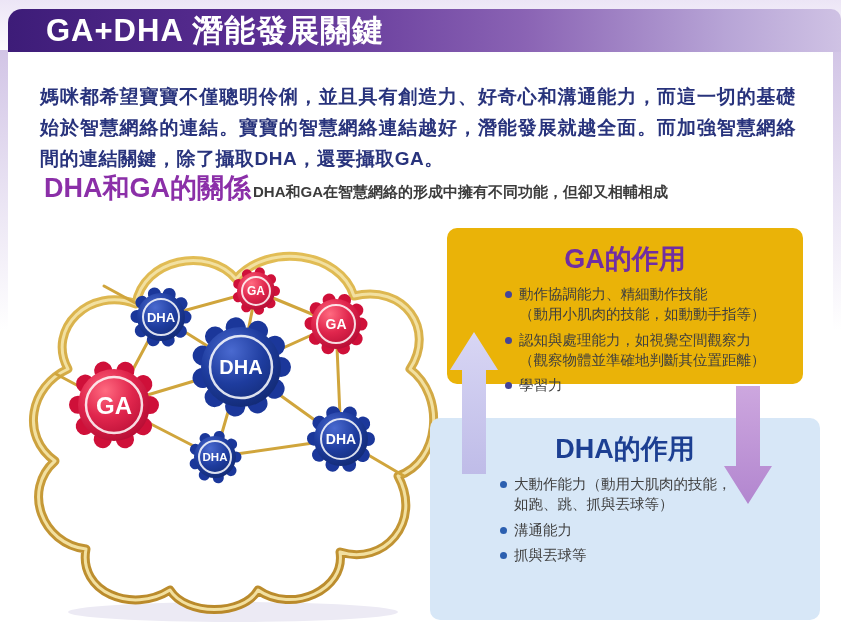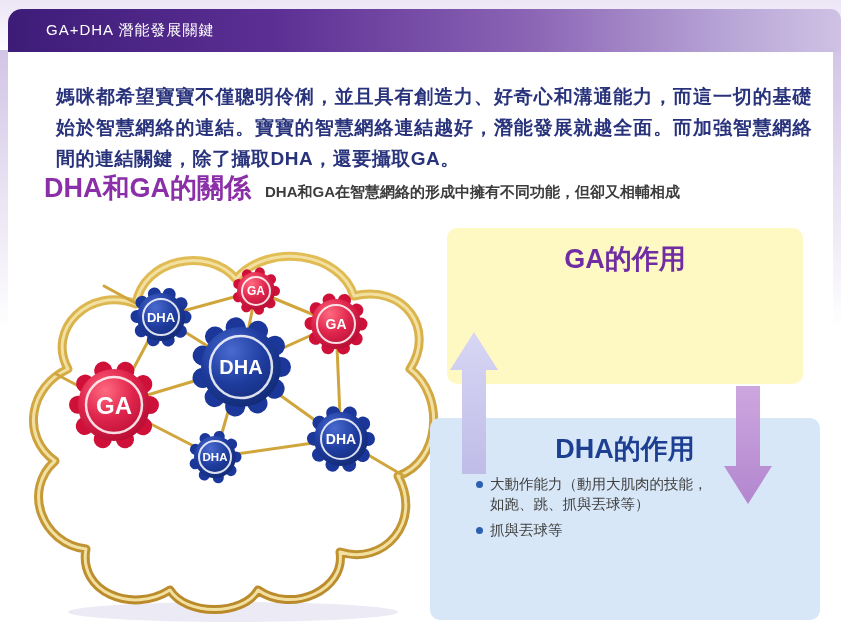--- a/index.html
+++ b/index.html
@@ -12,38 +12,38 @@
   .side-strip{position:absolute;top:50px;width:8px;height:280px;
     background:linear-gradient(#d2c5e6,rgba(255,255,255,0));}
   .side-strip.left{left:0;}
   .side-strip.right{right:0;}
   .header-bar{
     position:absolute;left:8px;top:9px;right:0;height:43px;
     border-radius:14px 10px 0 0;box-sizing:border-box;
     background:linear-gradient(to right,#3d1c78 0%,#5c2f94 32%,#8a63b4 62%,#b7a4d6 86%,#cfc2e4 100%);
     display:flex;align-items:center;padding-left:38px;
   }
-  .header-title{color:#ffffff;font-size:15px;font-weight:normal;letter-spacing:1px;}
+  .header-title{color:#ffffff;font-size:31px;font-weight:bold;letter-spacing:1px;}
   .intro{
-    position:absolute;left:56px;top:63px;width:756px;
+    position:absolute;left:40px;top:63px;width:756px;
     font-size:19px;font-weight:bold;color:#28337c;line-height:1.62;text-align:justify;
     letter-spacing:0.5px;
   }
-  .section-row{position:absolute;left:44px;top:170px;display:flex;align-items:baseline;gap:14px;}
+  .section-row{position:absolute;left:44px;top:170px;display:flex;align-items:baseline;gap:2px;}
   .section-title{font-size:27px;font-weight:bold;color:#8b2fa8;}
   .section-subtitle{font-size:15px;color:#3c3c3c;font-weight:bold;}
   .brain-wrap{position:absolute;left:8px;top:224px;width:442px;height:400px;}
   .card{position:absolute;border-radius:10px;box-sizing:border-box;z-index:1;}
-  .ga-card{left:447px;top:228px;width:356px;height:156px;background:#fef9c3;}
+  .ga-card{left:447px;top:228px;width:356px;height:156px;background:#eab308;}
   .dha-card{left:430px;top:418px;width:390px;height:202px;background:#d7e7f7;}
   .card h2{text-align:center;margin:13px 0 7px;font-size:27px;font-weight:bold;}
   .ga-card h2{color:#702da3;}
   .dha-card h2{color:#1c3f92;}
   .card-list{list-style:none;margin:0;padding:0 14px 0 58px;}
-  .dha-card .card-list{padding-left:46px;}
+  .dha-card .card-list{padding-left:70px;}
   .card-list li{
     position:relative;padding-left:14px;font-size:14.5px;color:#3f3f3f;
     line-height:1.4;margin-bottom:5px;white-space:pre-line;
   }
   .card-list li::before{
     content:"";position:absolute;left:0;top:7px;width:7px;height:7px;border-radius:50%;
   }
   .ga-card .card-list li::before{background:#44449a;}
   .dha-card .card-list li::before{background:#2b5fb0;}
   .arrow{position:absolute;z-index:3;}
@@ -164,27 +164,35 @@
     <circle r="21" fill="none" stroke="#1b379a" stroke-width="11" stroke-dasharray="0.1 14.56" stroke-linecap="round"></circle>
     <circle r="21" fill="url(#blueG)"></circle>
     <circle r="16" fill="none" stroke="#ffffff" stroke-width="2" opacity="0.85"></circle>
     <text text-anchor="middle" dominant-baseline="central" font-size="11.5" font-weight="bold" fill="#ffffff">DHA</text>
   </g>
 </svg>
 </div>
 
 <div class="card ga-card">
   <h2>GA的作用</h2>
+  <ul class="card-list">
+    <li>動作協調能力、精細動作技能
+（動用小肌肉的技能，如動動手指等）</li>
+    <li>認知與處理能力，如視覺空間觀察力
+（觀察物體並準確地判斷其位置距離）</li>
+    <li>學習力</li>
+  </ul>
 </div>
 
 <div class="card dha-card">
   <h2>DHA的作用</h2>
   <ul class="card-list">
     <li>大動作能力（動用大肌肉的技能，
 如跑、跳、抓與丟球等）</li>
+    <li>溝通能力</li>
     <li>抓與丟球等</li>
   </ul>
 </div>
 
 <svg class="arrow arrow-up" width="48" height="142" viewBox="0 0 48 142">
   <defs>
     <linearGradient id="upG" x1="0" y1="0" x2="0" y2="1">
       <stop offset="0" stop-color="#d8d6f4"></stop>
         <stop offset="1" stop-color="#bfbce8"></stop>
     </linearGradient>

